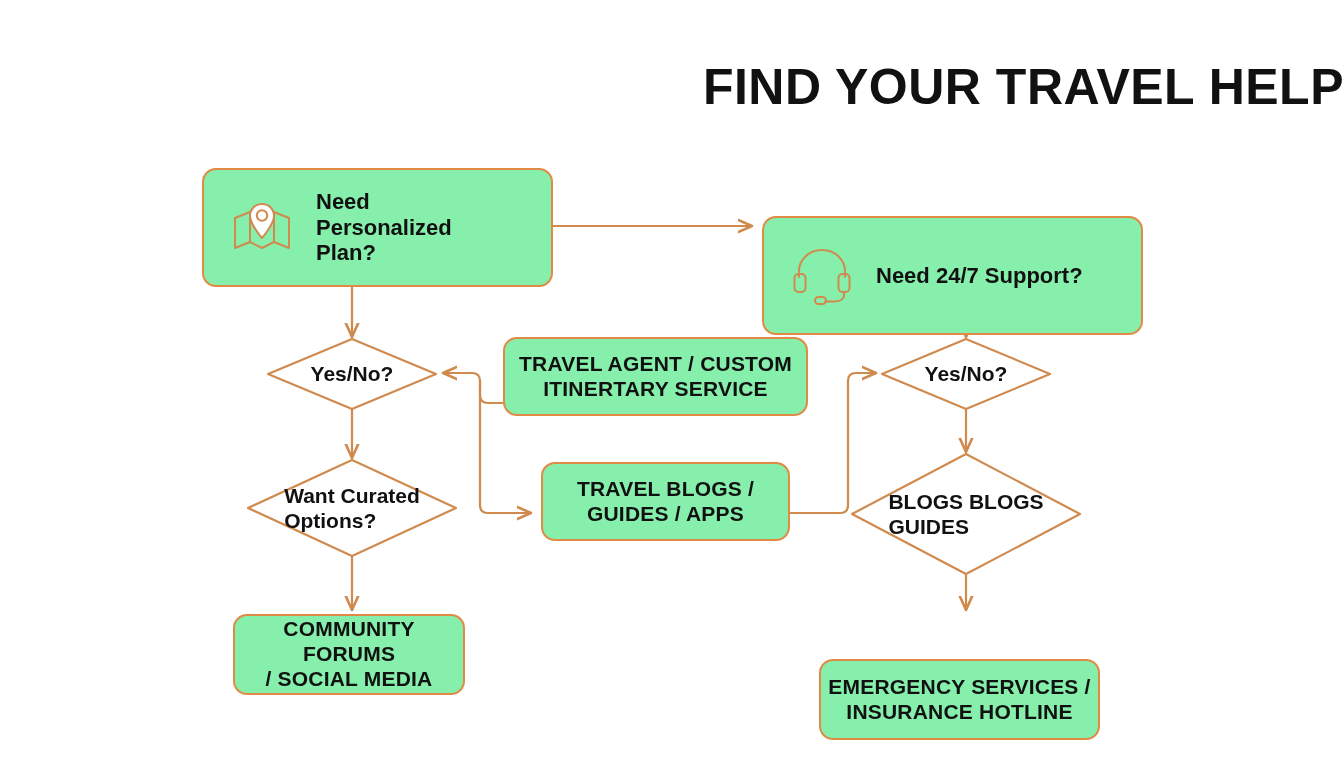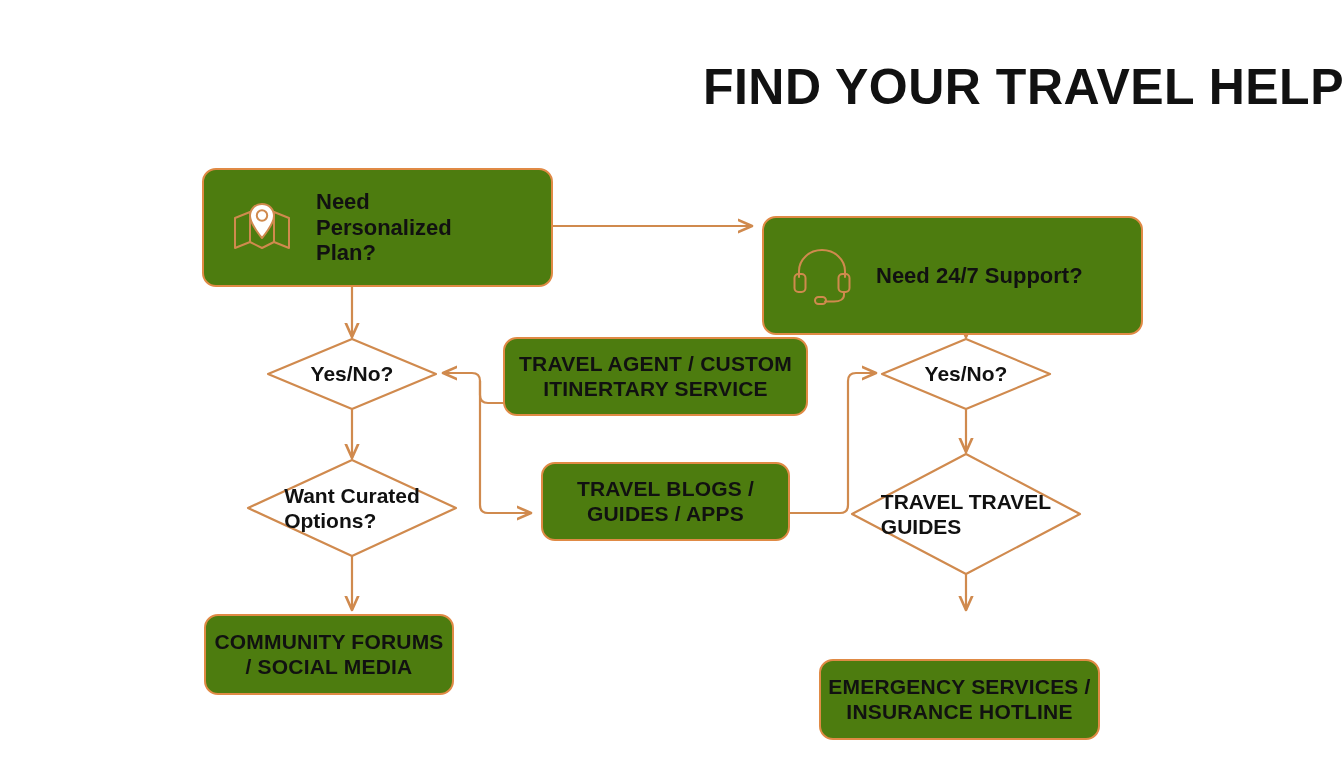--- a/index.html
+++ b/index.html
@@ -37,21 +37,21 @@
   .node {
     position: absolute;
     box-sizing: border-box;
     display: flex;
     align-items: center;
     justify-content: center;
   }
   .rbox {
     border: 2.2px solid #e08a45;
     border-radius: 14px;
-    background: #4d7c0f;
+    background: #86efac;
   }
   .rbox-label {
     font-weight: bold;
     color: #111111;
     text-align: center;
     line-height: 1.18;
   }
   
   .iconbox {
     display: flex;
@@ -195,41 +195,41 @@
     </div>
   </div>
 </div>
 
 <div class="diamond d-med" style="left:850px; top:452px; width:232px; height:124px;">
   <svg width="232" height="124" viewBox="0 0 232 124" xmlns="http://www.w3.org/2000/svg">
     <path d="M116 2 L230 62 L116 122 L2 62 Z" fill="#ffffff" stroke="#d08a4e" stroke-width="2.2" stroke-linejoin="round"></path>
   </svg>
   <div class="diamond-label">
     <div>
-      <span>TRAVEL TRAVEL</span><br>
+      <span>BLOGS BLOGS</span><br>
       <span>GUIDES</span>
     </div>
   </div>
 </div>
 
 <div class="node rbox plainbox" style="left:503px; top:337px; width:305px; height:79px;">
   <div class="rbox-label">
     <span>TRAVEL AGENT / CUSTOM</span><br>
     <span>ITINERTARY SERVICE</span>
   </div>
 </div>
 
 <div class="node rbox plainbox" style="left:541px; top:462px; width:249px; height:79px;">
   <div class="rbox-label">
     <span>TRAVEL BLOGS /</span><br>
     <span>GUIDES / APPS</span>
   </div>
 </div>
 
-<div class="node rbox plainbox" style="left:204px; top:614px; width:250px; height:81px;">
+<div class="node rbox plainbox" style="left:233px; top:614px; width:232px; height:81px;">
   <div class="rbox-label">
     <span>COMMUNITY FORUMS</span><br>
     <span>/ SOCIAL MEDIA</span>
   </div>
 </div>
 
 <div class="node rbox plainbox" style="left:819px; top:614px; width:281px; height:81px;margin-top:45px;">
   <div class="rbox-label">
     <span>EMERGENCY SERVICES /</span><br>
     <span>INSURANCE HOTLINE</span>

